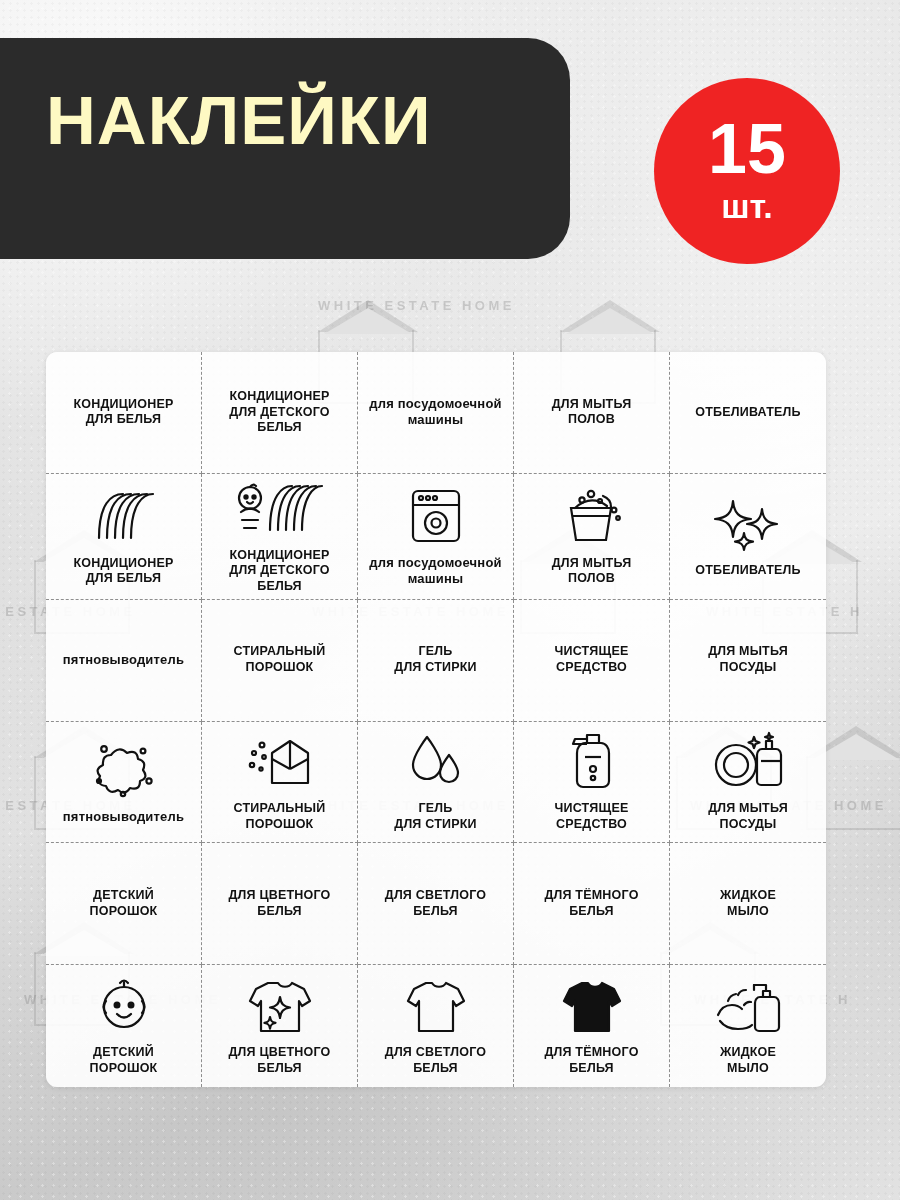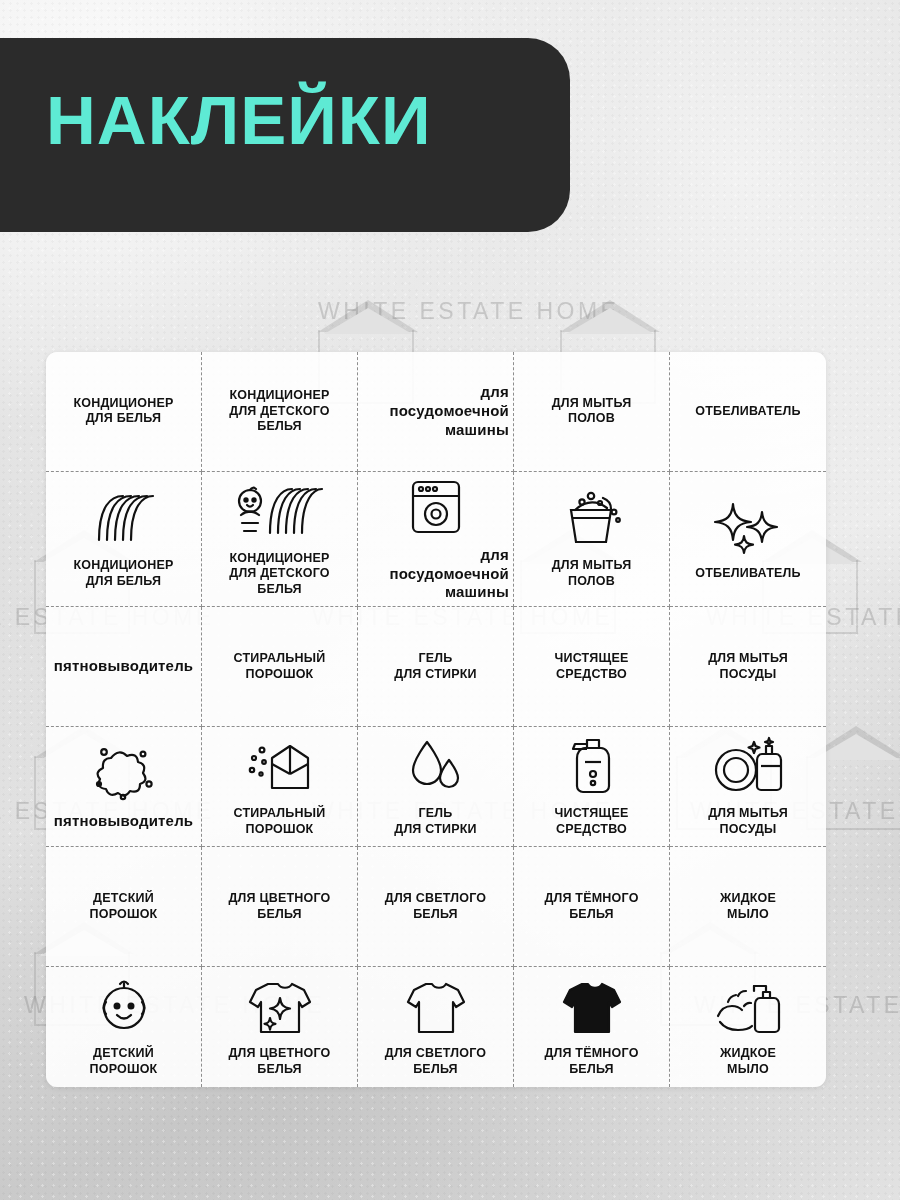--- a/index.html
+++ b/index.html
@@ -29,25 +29,25 @@
     background-size: 7px 7px, 11px 11px;
     background-position: 0 0, 4px 3px;
     opacity: .55;
     pointer-events: none;
   }
 
   
   #banner {
     position: absolute;
     left: 0; top: 38px;
-    width: 570px; height: 194px;
+    width: 570px; height: 221px;
     background: #2b2b2b;
     border-top-right-radius: 42px;
     border-bottom-right-radius: 42px;
-    color: #5eead4;
+    color: #fef9c3;
     padding: 34px 40px 0 46px;
   }
   #banner-title {
     font-size: 69px;
     font-weight: 700;
     letter-spacing: 1px;
     line-height: 1.0;
     margin: 14px 0 0 0;
   }
   #banner-sub {
@@ -70,23 +70,23 @@
     align-items: center;
     justify-content: center;
   }
   #badge-number { font-size: 70px; font-weight: 700; line-height: .95; }
   #badge-unit { font-size: 34px; font-weight: 700; margin-top: 4px; }
 
   
   .wm {
     position: absolute;
     color: rgba(120,120,120,0.30);
-    font-size: 23px;
+    font-size: 13px;
     letter-spacing: 3.5px;
-    font-weight: 400;
+    font-weight: 700;
     white-space: nowrap;
     pointer-events: none;
   }
   .wm-house {
     position: absolute;
     width: 96px; height: 74px;
     border: 2px solid rgba(120,120,120,0.22);
     border-top: none;
     pointer-events: none;
   }
@@ -135,21 +135,21 @@
 
   .cap {
     font-size: 12.5px;
     font-weight: 700;
     text-align: center;
     line-height: 1.25;
     color: #111;
     letter-spacing: 0.2px;
     white-space: pre-line;
   }
-  .cap.small { font-size: 15px; text-align: right; }
+  .cap.small { font-size: 13px; }
 
   .ico { display: block; }
   .ico svg { display: block; }
 
   .icon-cell { flex-direction: column; gap: 0; }
   .icon-cell .cap { margin-top: 8px; }
 </style>
 </head>
 <body>
 
@@ -175,20 +175,24 @@
 
   <div class="wm" style="left:24px; top:992px;">WHITE ESTATE HOME</div>
   <div class="wm" style="left:694px; top:992px;">WHITE ESTATE H</div>
   <div class="wm-house" style="left:34px; top:952px;"></div>
   <div class="wm-house" style="left:660px; top:952px;"></div>
 
   <div id="banner">
     <div id="banner-title">НАКЛЕЙКИ</div>
   </div>
 
+  <div id="badge">
+    <div id="badge-number">15</div>
+    <div id="badge-unit">шт.</div>
+  </div>
 
   <div id="sheet">
 
     <div class="cell">
       <div class="cap">КОНДИЦИОНЕР
 ДЛЯ БЕЛЬЯ</div>
     </div>
     <div class="cell">
       <div class="cap">КОНДИЦИОНЕР
 ДЛЯ ДЕТСКОГО

